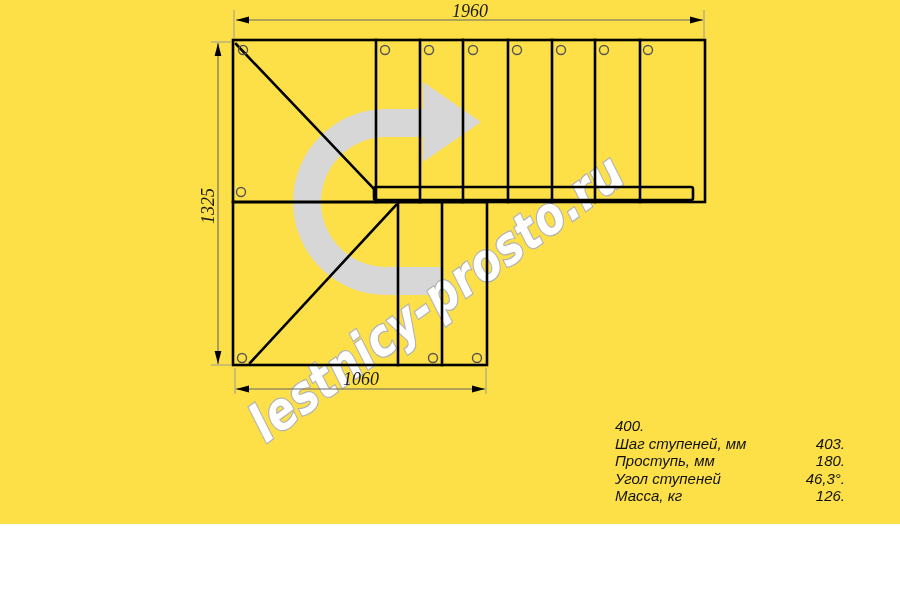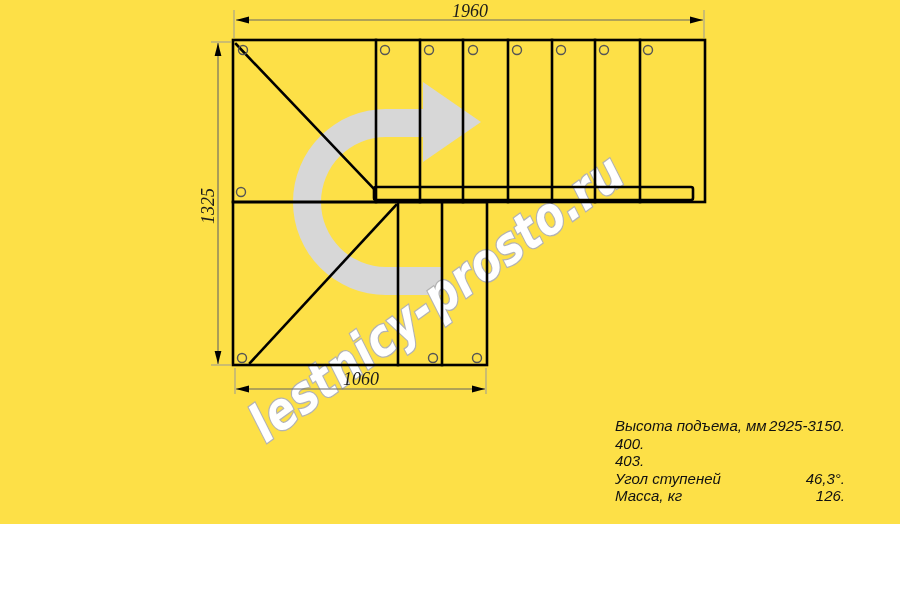--- a/index.html
+++ b/index.html
@@ -117,28 +117,29 @@
       <circle cx="648" cy="50" r="4.5"></circle>
       <circle cx="241" cy="192" r="4.5"></circle>
       <circle cx="242" cy="358" r="4.5"></circle>
       <circle cx="433" cy="358" r="4.5"></circle>
       <circle cx="477" cy="358" r="4.5"></circle>
     </g>
   </svg>
 
   <div class="specs">
     <div class="spec-row">
-      <span class="lbl">Высота подъема, мм</span>
-      <span class="val">2925-3150.</span>
-    </div>
-    <div class="spec-row">
       <span class="val">400.</span>
     </div>
     <div class="spec-row">
+      <span class="lbl">Шаг ступеней, мм</span>
       <span class="val">403.</span>
+    </div>
+    <div class="spec-row">
+      <span class="lbl">Проступь, мм</span>
+      <span class="val">180.</span>
     </div>
     <div class="spec-row">
       <span class="lbl">Угол ступеней</span>
       <span class="val">46,3°.</span>
     </div>
     <div class="spec-row">
       <span class="lbl">Масса, кг</span>
       <span class="val">126.</span>
     </div>
   </div>

